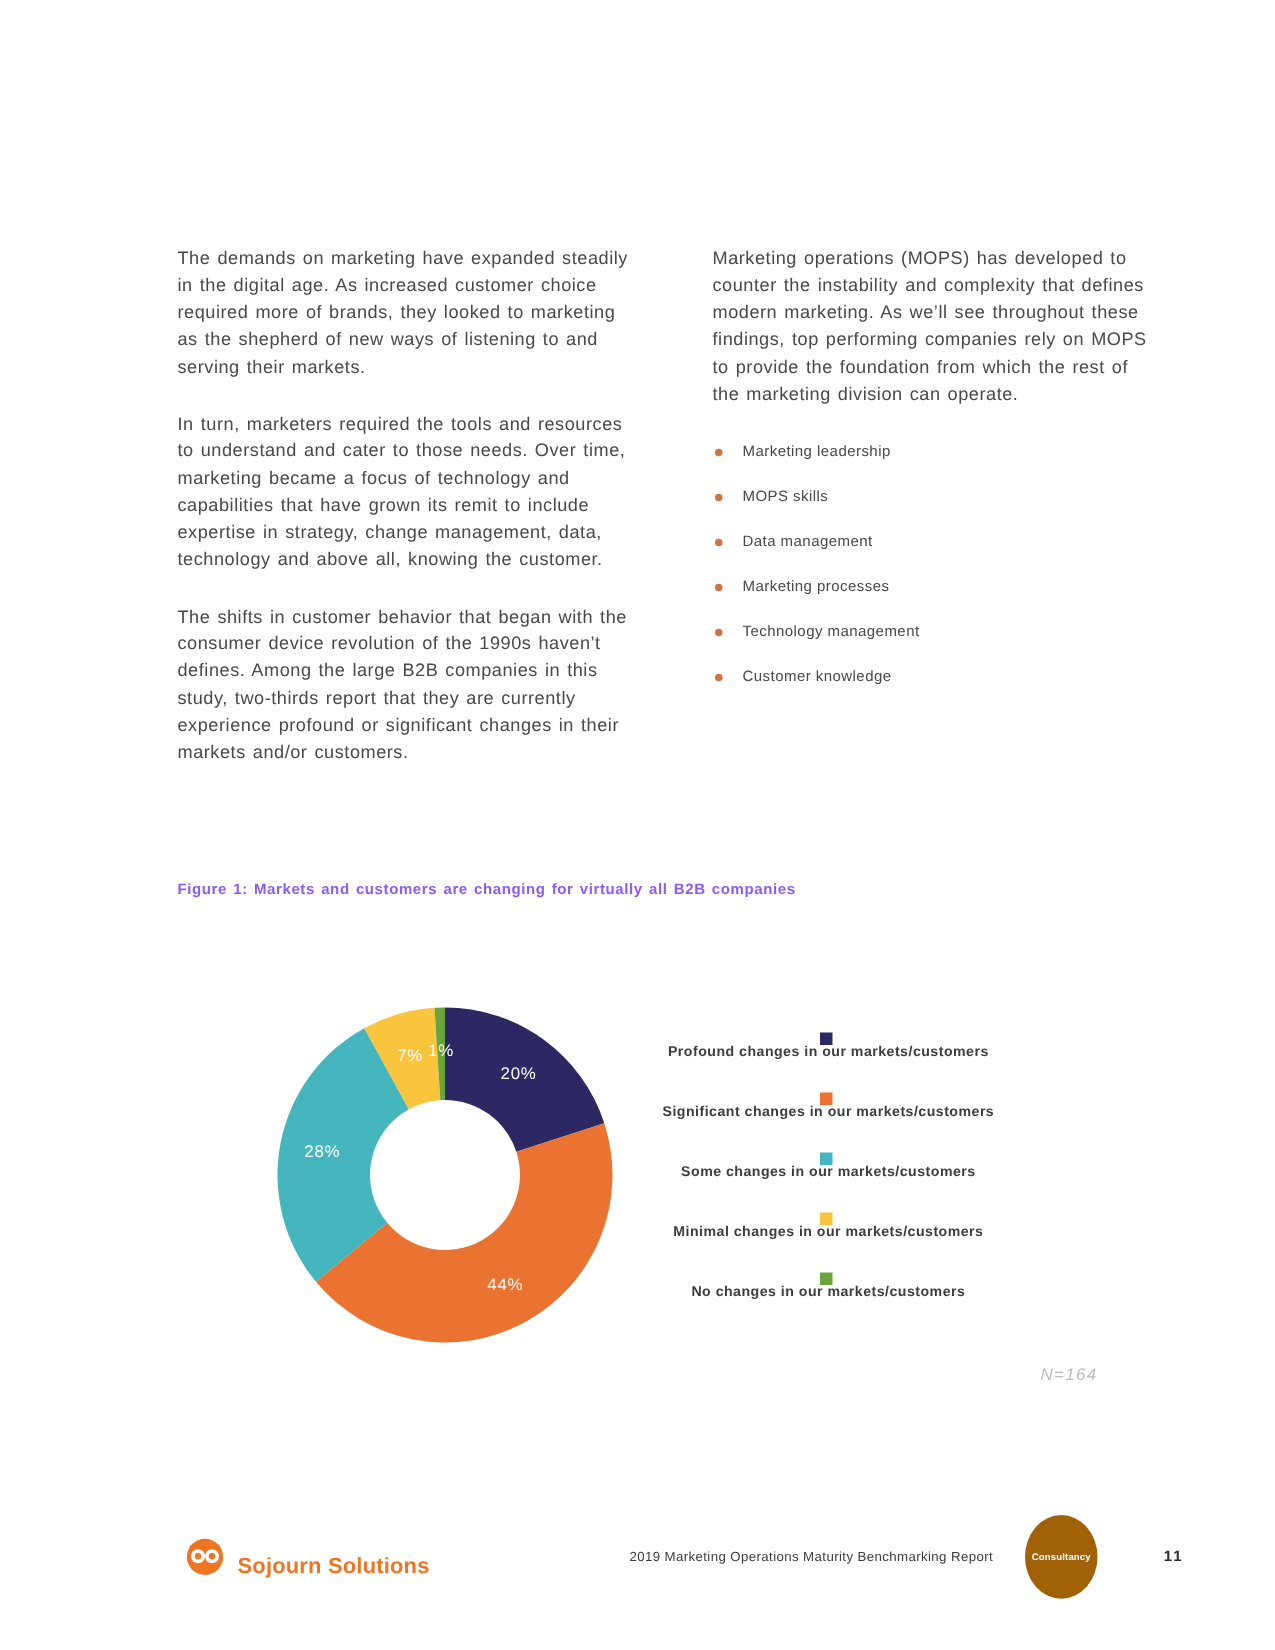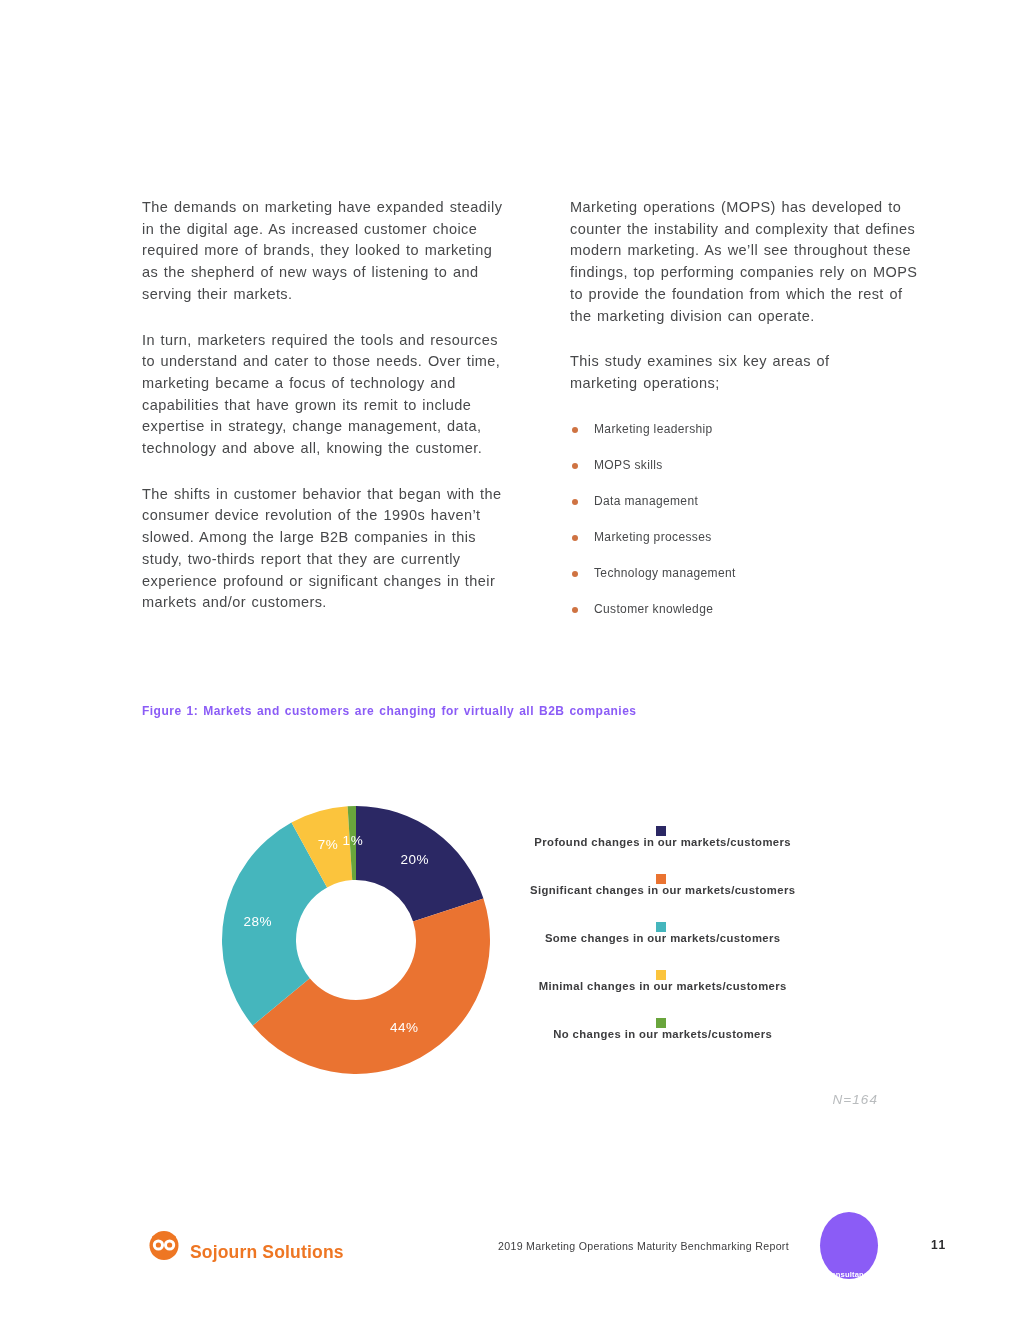--- a/index.html
+++ b/index.html
@@ -63,50 +63,49 @@
     font-size:13.5px;font-style:italic;color:#b9bcbe;letter-spacing:.08em;
   }
 
   
   .footer-logo{position:absolute;left:146px;top:1227px;display:flex;align-items:flex-end;}
   .footer-logo-text{
     margin-left:8px;font-size:17.5px;font-weight:bold;color:#ee7623;
     letter-spacing:.01em;
   }
   .footer-report{
-    position:absolute;left:498px;top:1240px;width:302px;text-align:left;
+    position:absolute;left:498px;top:1240px;width:302px;text-align:center;
     font-size:10.6px;color:#3c3c3e;letter-spacing:.03em;white-space:nowrap;
   }
   .footer-badge{
     position:absolute;left:820px;top:1212px;width:58px;height:67px;
-    border-radius:50%;background:#8b5cf6;
-    display:flex;align-items:flex-end;justify-content:center;
+    border-radius:50%;background:#a16207;
+    display:flex;align-items:center;justify-content:center;
   }
   .footer-badge-text{
     color:#ffffff;font-size:7.6px;font-weight:bold;letter-spacing:.02em;
   }
   .page-num{
     position:absolute;left:931px;top:1238px;
     font-size:12px;font-weight:bold;color:#2b2b2d;letter-spacing:1.5px;
   }
 </style>
 </head>
 <body>
 
 <div class="page">
 
   <div class="col col-left">
     <p>The demands on marketing have expanded steadily in the digital age. As increased customer choice required more of brands, they looked to marketing as the shepherd of new ways of listening to and serving their markets.</p>
     <p>In turn, marketers required the tools and resources to understand and cater to those needs. Over time, marketing became a focus of technology and capabilities that have grown its remit to include expertise in strategy, change management, data, technology and above all, knowing the customer.</p>
-    <p>The shifts in customer behavior that began with the consumer device revolution of the 1990s haven’t slowed. Among the large B2B companies in this study, two-thirds report that they are currently experience profound or significant changes in their markets and/or customers.</p>
+    <p>The shifts in customer behavior that began with the consumer device revolution of the 1990s haven’t defines. Among the large B2B companies in this study, two-thirds report that they are currently experience profound or significant changes in their markets and/or customers.</p>
   </div>
 
   <div class="col col-right">
     <p>Marketing operations (MOPS) has developed to counter the instability and complexity that defines modern marketing. As we’ll see throughout these findings, top performing companies rely on MOPS to provide the foundation from which the rest of the marketing division can operate.</p>
-    <p class="narrow">This study examines six key areas of marketing operations;</p>
     <ul class="bullets">
       <li><span class="dot"></span><span>Marketing leadership</span></li>
       <li><span class="dot"></span><span>MOPS skills</span></li>
       <li><span class="dot"></span><span>Data management</span></li>
       <li><span class="dot"></span><span>Marketing processes</span></li>
       <li><span class="dot"></span><span>Technology management</span></li>
       <li><span class="dot"></span><span>Customer knowledge</span></li>
     </ul>
   </div>
 

